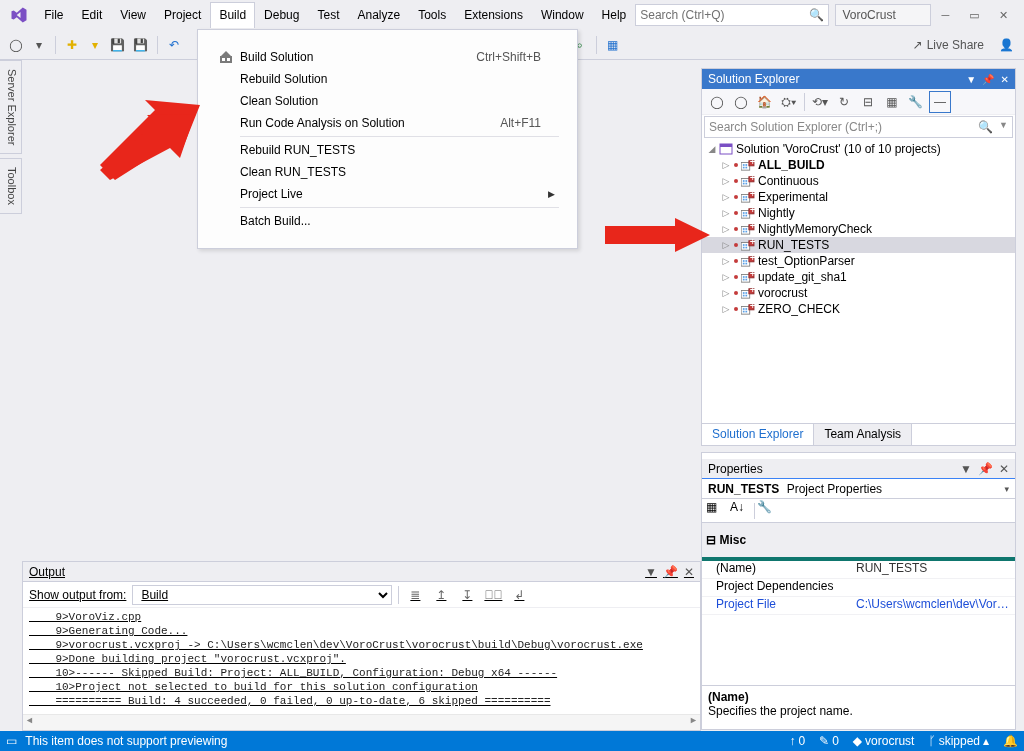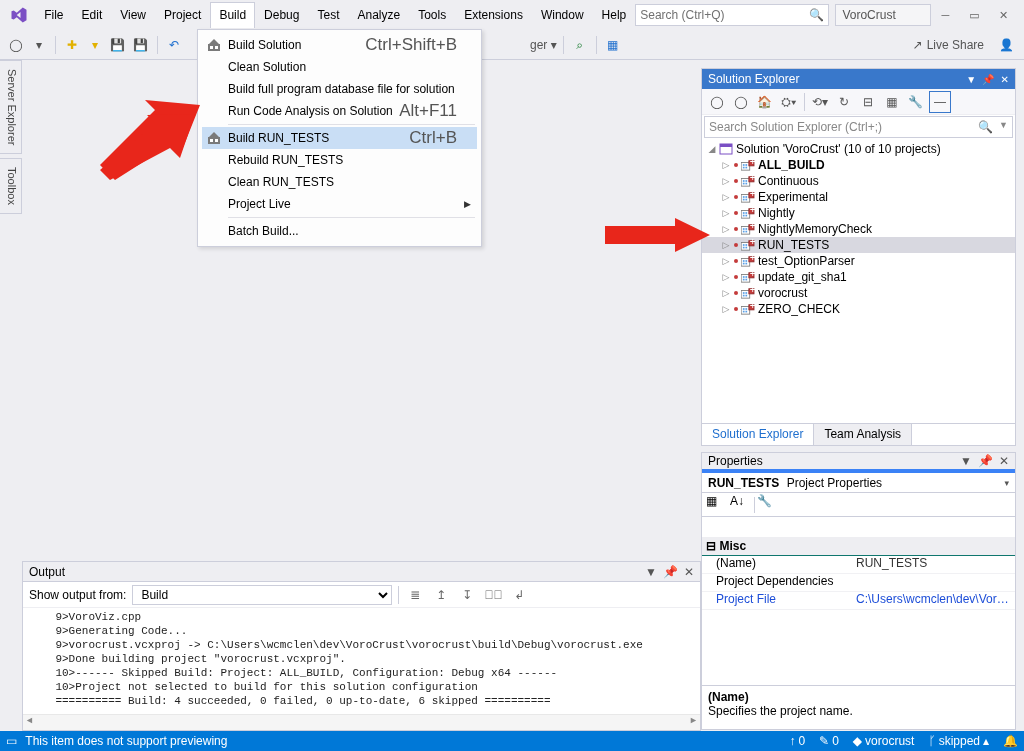--- a/index.html
+++ b/index.html
@@ -19,34 +19,34 @@
 .winbtn { width:30px; text-align:center; color:#666; font-size:11px; }
 
 
 #cmdbar { height:30px; background:#eeeef2; display:flex; align-items:center; padding:0 6px; gap:3px; border-bottom:1px solid #cccedb; position:relative; }
 #cmdbar .tb { width:20px; height:20px; display:flex; align-items:center; justify-content:center; color:#555; }
 #cmdbar .sep { width:1px; height:18px; background:#cccedb; margin:0 3px; }
 #liveshare { position:absolute; right:40px; display:flex; align-items:center; gap:4px; color:#555; }
 #liveshare-person { position:absolute; right:10px; color:#555; }
 
 
-#build-menu { position:absolute; left:197px; top:29px; width:285px; background:#fdfdfd; border:1px solid #cccedb; z-index:20; padding:4px; box-shadow:2px 2px 4px rgba(0,0,0,.12); }
+#build-menu { position:absolute; left:197px; top:29px; width:381px; background:#fdfdfd; border:1px solid #cccedb; z-index:20; padding:16px; box-shadow:2px 2px 4px rgba(0,0,0,.12); }
 #build-menu .mi { display:flex; align-items:center; height:22px; padding:0 20px 0 26px; position:relative; white-space:nowrap; }
 #build-menu .mi.hl { background:#c9def5; }
 #build-menu .mi .ic { position:absolute; left:4px; width:16px; height:16px; display:flex; align-items:center; justify-content:center; }
-#build-menu .mi .sh { position:absolute; right:20px; color:#555; font-size:17px; }
+#build-menu .mi .sh { position:absolute; right:20px; color:#555; font-size:12px; }
 #build-menu .mi .arr { position:absolute; right:6px; font-size:9px; color:#333; }
 #build-menu hr { border:none; border-top:1px solid #e0e0e6; margin:2px 2px 2px 26px; }
 
 
 #ltabs { position:absolute; left:0; top:60px; width:22px; display:flex; flex-direction:column; gap:4px; }
 #ltabs > div { writing-mode:vertical-rl; padding:8px 3px; background:#eeeef2; border:1px solid #cccedb; border-left:none; font-size:11px; color:#444; }
 
 
-#output-panel { position:absolute; left:22px; right:323px; bottom:20px; height:170px; background:#fff; border:1px solid #cccedb; display:flex; flex-direction:column; }
+#output-panel { position:absolute; left:22px; right:323px; bottom:20px; height:170px; background:#fff; border:1px solid #cccedb; display:flex; flex-direction:column;text-decoration:underline; }
 #output-header { height:20px; background:#eeeef2; border-bottom:1px solid #cccedb; display:flex; align-items:center; padding:0 6px; font-size:11px; }
 #output-header .r { margin-left:auto; display:flex; gap:6px; color:#555; font-size:10px; }
 #output-toolbar { height:26px; display:flex; align-items:center; padding:0 6px; gap:6px; border-bottom:1px solid #eeeef2; }
 #output-toolbar select { height:20px; width:260px; border:1px solid #cccedb; background:#fff; font-size:12px; padding:0 4px; }
 #output-toolbar .tb { width:20px; height:20px; color:#666; display:flex; align-items:center; justify-content:center; }
 #output-text { flex:1; overflow:hidden; padding:2px 6px; font-family:Consolas,"Courier New",monospace; font-size:11px; line-height:14px; white-space:pre; color:#222; }
 #output-scroll { height:16px; background:#f5f5f5; border-top:1px solid #e8e8e8; position:relative; }
 #output-scroll::before { content:"◄"; position:absolute; left:2px; font-size:9px; color:#888; }
 #output-scroll::after  { content:"►"; position:absolute; right:2px; font-size:9px; color:#888; }
 
@@ -66,28 +66,28 @@
 .node .ic { width:16px; height:14px; display:flex; align-items:center; justify-content:center; margin-right:2px; }
 .node[data-depth="1"] { padding-left:18px; }
 .node.sel { background:#d8d8e0; }
 .proj-ic svg { width:14px; height:12px; }
 #tree-tabs { height:22px; border-top:1px solid #cccedb; display:flex; }
 #tree-tabs > div { padding:3px 10px; border-right:1px solid #cccedb; background:#eeeef2; }
 #tree-tabs > div.act { background:#fff; color:#1f6fce; }
 
 
 #props { position:absolute; right:8px; top:452px; width:315px; height:278px; display:flex; flex-direction:column; border:1px solid #cccedb; background:#fff; }
-#props-hdr { height:20px; background:#eeeef2; border-bottom:4px solid #3b82f6; display:flex; align-items:center; padding:0 6px; font-size:11px; }
+#props-hdr { height:20px; background:#eeeef2; border-bottom:1px solid #3b82f6; display:flex; align-items:center; padding:0 6px; font-size:11px;margin-top:6px; }
 #props-hdr .r { margin-left:auto; display:flex; gap:6px; color:#555; font-size:10px; }
 #props-obj { height:20px; border-bottom:1px solid #cccedb; display:flex; align-items:center; padding:0 6px; }
 #props-obj b { margin-right:4px; }
 #props-tb { height:24px; display:flex; align-items:center; gap:2px; padding:0 4px; border-bottom:1px solid #cccedb; }
 #props-tb .tb { width:22px; height:22px; }
 #props-grid { flex:1; overflow:hidden; font-size:11px; }
-.pg-cat { background:#eeeef2; padding:2px 4px; font-weight:bold; border-bottom:1px solid #0f766e;margin-top:20px; }
+.pg-cat { background:#eeeef2; padding:10px 4px; font-weight:bold; border-bottom:4px solid #0f766e; }
 .pg-row { display:flex; height:18px; border-bottom:1px solid #f1f1f4; }
 .pg-row .k { width:150px; padding-left:14px; }
 .pg-row .v { flex:1; padding-left:4px; color:#333; overflow:hidden; text-overflow:ellipsis; white-space:nowrap; }
 .pg-row.dim .k, .pg-row.dim .v { color:#1d4ed8; }
 #props-help { border-top:1px solid #cccedb; padding:4px 6px 2px; height:44px; overflow:hidden; }
 #props-help b { display:block; }
 
 
 #status { position:absolute; left:0; right:0; bottom:0; height:20px; background:#0078d7; color:#fff; display:flex; align-items:center; padding:0 6px; font-size:11px; gap:8px; }
 #status .r { margin-left:auto; display:flex; gap:14px; align-items:center; }
@@ -161,42 +161,30 @@
           <rect x="1" y="6" width="12" height="7" fill="#7a7a7a"></rect>
           <rect x="3" y="8" width="3" height="3" fill="#fff"></rect>
           <rect x="8" y="8" width="3" height="3" fill="#fff"></rect>
           <polygon points="2,6 7,1 12,6" fill="#7a7a7a"></polygon>
         </svg>
       </span>
       <span>Build Solution</span>
       <span class="sh">Ctrl+Shift+B</span>
     </div>
     <div class="mi">
+      <span>Rebuild Solution</span>
+    </div>
+    <div class="mi">
       <span>Clean Solution</span>
-    </div>
-    <div class="mi">
-      <span>Build full program database file for solution</span>
     </div>
     <div class="mi">
       <span>Run Code Analysis on Solution</span>
       <span class="sh">Alt+F11</span>
     </div>
     <hr>
-    <div class="mi hl">
-      <span class="ic">
-        <svg width="14" height="14" viewBox="0 0 14 14">
-          <rect x="1" y="6" width="12" height="7" fill="#7a7a7a"></rect>
-          <rect x="3" y="8" width="3" height="3" fill="#fff"></rect>
-          <rect x="8" y="8" width="3" height="3" fill="#fff"></rect>
-          <polygon points="2,6 7,1 12,6" fill="#7a7a7a"></polygon>
-        </svg>
-      </span>
-      <span>Build RUN_TESTS</span>
-      <span class="sh">Ctrl+B</span>
-    </div>
     <div class="mi">
       <span>Rebuild RUN_TESTS</span>
     </div>
     <div class="mi">
       <span>Clean RUN_TESTS</span>
     </div>
     <div class="mi">
       <span>Project Live</span>
       <span class="arr">▶</span>
     </div>

